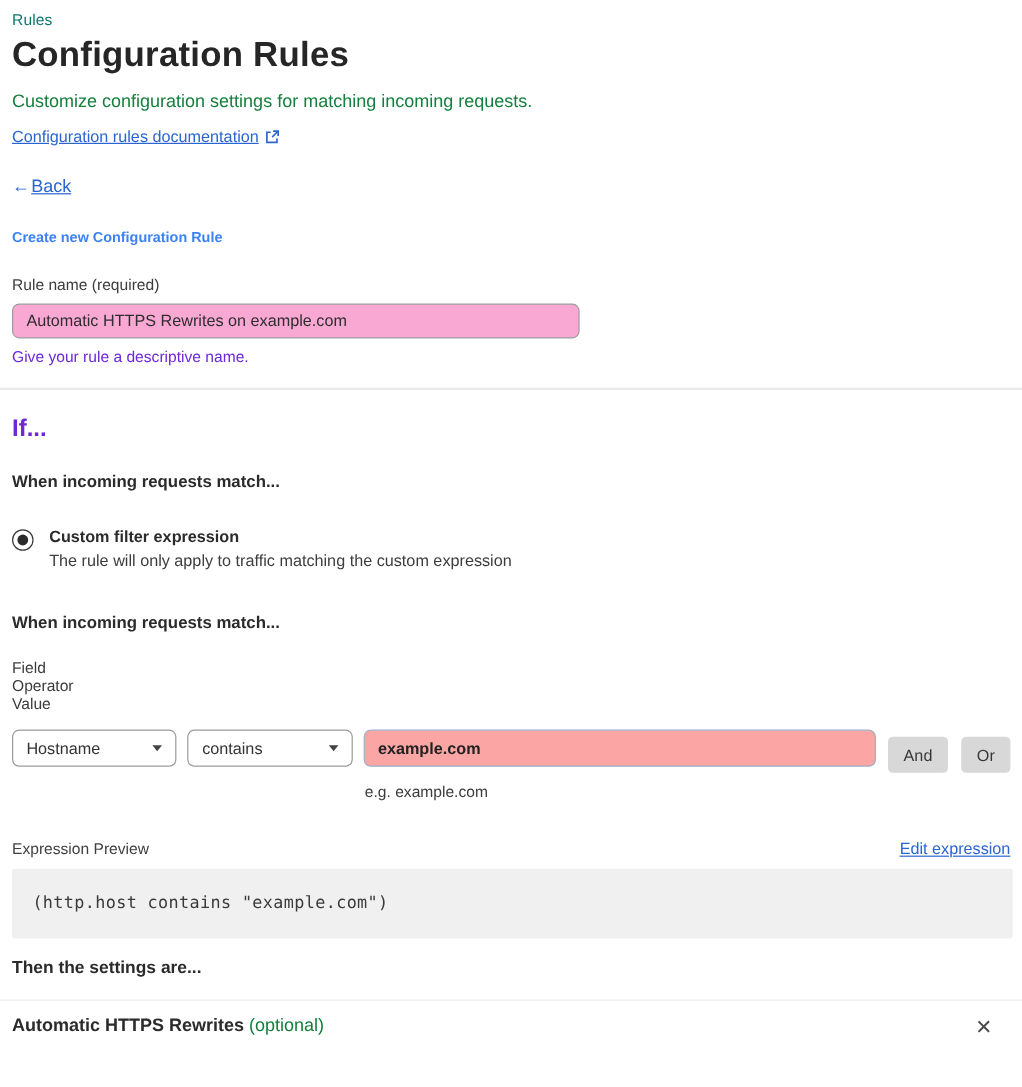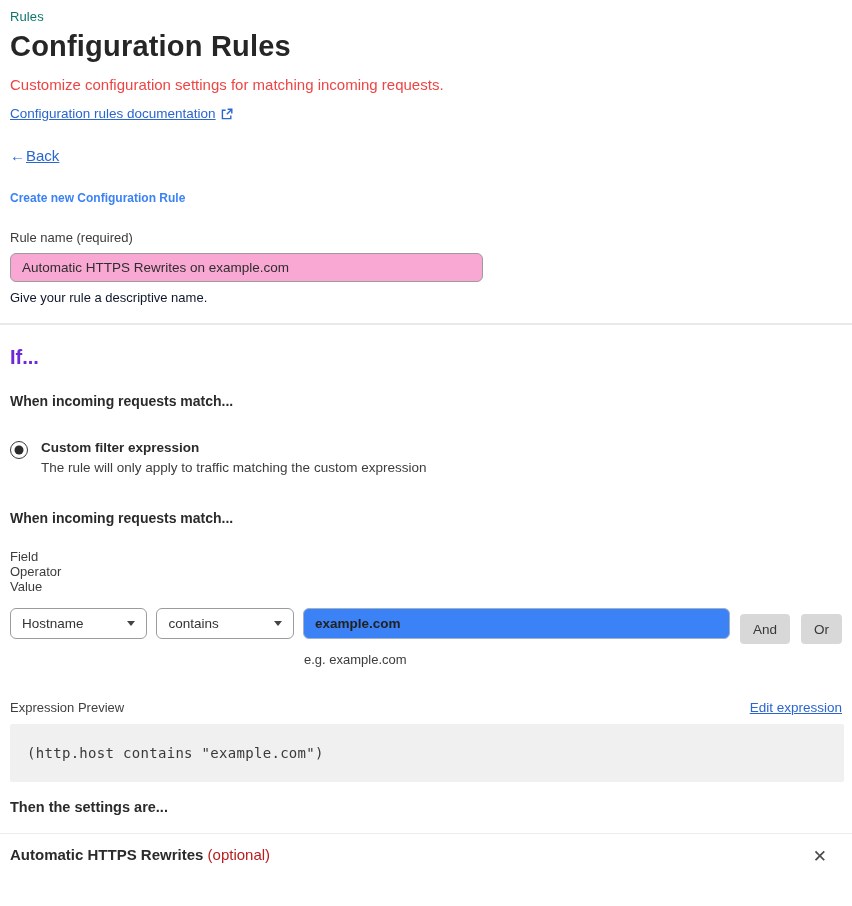--- a/index.html
+++ b/index.html
@@ -7,41 +7,41 @@
   body {
     width: 852px; height: 906px;
     font-family: "Liberation Sans", sans-serif;
     color: #2e2e2e;
     overflow: hidden;
   }
   .container { padding: 9px 10px 0 10px; }
 
   .breadcrumb { font-size: 13px; color: #0f766e; letter-spacing: .1px; }
   h1.page-title { font-size: 29px; font-weight: 700; color: #262626; margin: 6px 0 13px; letter-spacing: .2px; }
-  .subtitle { font-size: 15px; color: #ef4444; margin-bottom: 5px; }
+  .subtitle { font-size: 15px; color: #15803d; margin-bottom: 5px; }
 
   a, .link { color: #2a65d0; text-decoration: underline; cursor: pointer; }
   .doclink-row { font-size: 13.5px; margin-bottom: 26px; display: flex; align-items: center; gap: 5px; margin-top: 13px; }
   .ext-icon { display: inline-block; width: 12px; height: 12px; color: #2a65d0; }
   .ext-icon svg { display: block; width: 12px; height: 12px; }
 
   .back-row { font-size: 15px; margin-bottom: 27px; color: #2a65d0; }
   .back-arrow { text-decoration: none; margin-right: 1px; }
 
   h2.form-heading { font-size: 12px; font-weight: 700; color: #3b82f6; margin-bottom: 25px; }
 
   .field-label { font-size: 13px; color: #3c3c3c; margin-bottom: 8px; }
   .rule-name-input {
     width: 473px; height: 29px;
     border: 1px solid #9c9c9c; border-radius: 6px;
     padding: 0 11px; font-size: 13.5px; color: #2e2e2e;
     font-family: "Liberation Sans", sans-serif;
     background: #f9a8d4; outline: none;
   }
-  .help-text { font-size: 13px; color: #0f172a; margin-top: 8px; }
+  .help-text { font-size: 13px; color: #6d28d9; margin-top: 8px; }
 
   .divider { border: none; border-top: 2px solid #e9e9e9; margin: 18px -10px 0 -10px; }
   .divider.thin { border-top-width: 1px; border-top-color: #ececec; }
 
   h3.if-heading { font-size: 20px; font-weight: 700; color: #6d28d9; margin: 21px 0 24px; }
   h4.match-heading { font-size: 14px; font-weight: 700; color: #2b2b2b; margin-bottom: 31px; }
 
   .radio-row { display: flex; align-items: flex-start; margin-bottom: 35px; cursor: pointer; }
   .radio {
     width: 18px; height: 18px; border-radius: 50%;
@@ -71,21 +71,21 @@
     cursor: pointer; margin-right: 9px;
   }
   .select-box .caret {
     width: 0; height: 0;
     border-left: 4.5px solid transparent; border-right: 4.5px solid transparent;
     border-top: 5.5px solid #444;
   }
   .value-input {
     width: 429px; height: 31px;
     border: 1px solid #9fb0c9; border-radius: 6px;
-    background: #3b82f6; padding: 0 11px;
+    background: #fca5a5; padding: 0 11px;
     font-size: 13.5px; font-weight: 700; color: #222;
     font-family: "Liberation Sans", sans-serif;
     outline: none; margin-right: 10px;
   }
   .value-input::selection { background: #c9dcf7; }
   .gray-btn {
     height: 30px; border: none; border-radius: 4px;
     background: #d8d8d8; color: #383838;
     font-size: 13.5px; font-family: "Liberation Sans", sans-serif;
     padding: 0 13px; cursor: pointer; margin-top: 12px;
@@ -102,21 +102,21 @@
     border-radius: 2px; display: flex; align-items: center;
     padding: 0 17px; width: 834px;
   }
   .code-text { font-family: "DejaVu Sans Mono", "Liberation Mono", monospace; font-size: 14px; color: #3a3a3a; letter-spacing: .3px; }
 
   h4.then-heading { font-size: 14.5px; font-weight: 700; color: #2b2b2b; margin: 17px 0 13px; }
 
   .setting-header { display: flex; justify-content: space-between; align-items: flex-start; margin-top: 12px; }
   .setting-title { font-size: 15px; color: #2b2b2b; }
   .setting-name { font-weight: 700; }
-  .setting-optional { font-weight: 400; color: #b91c1c; }
+  .setting-optional { font-weight: 400; color: #15803d; }
   .close-btn {
     border: none; background: none; cursor: pointer;
     font-size: 17px; color: #4a4a4a; line-height: 1;
     padding: 2px 4px; margin-right: 11px;
   }
 </style>
 </head>
 <body>
 
 <div class="container">

